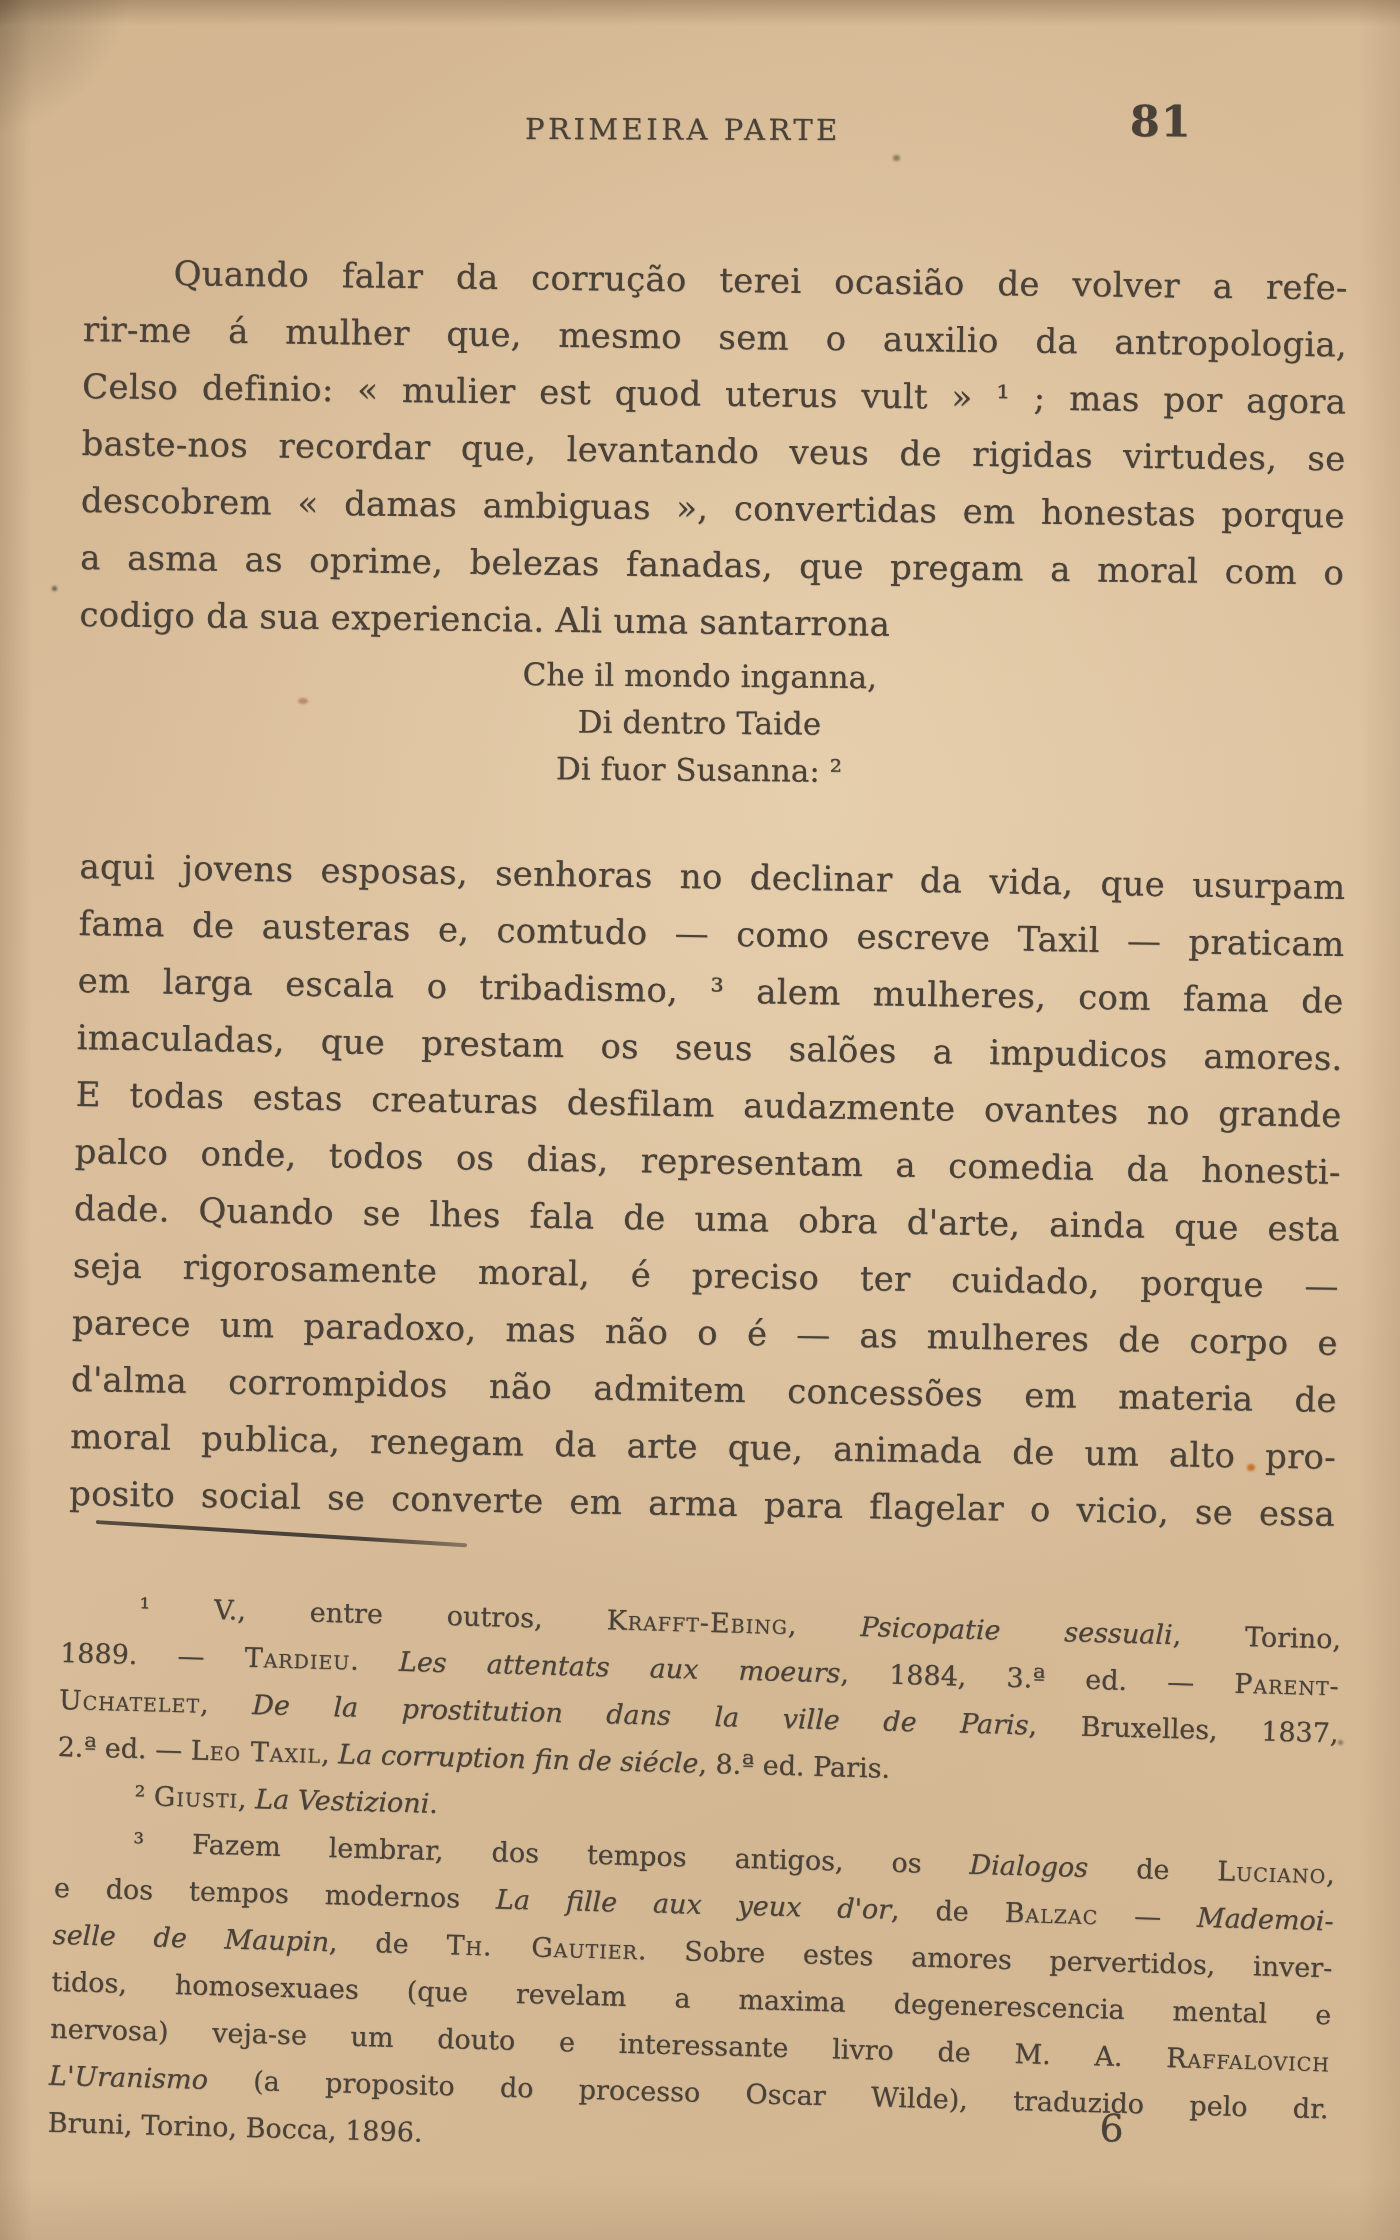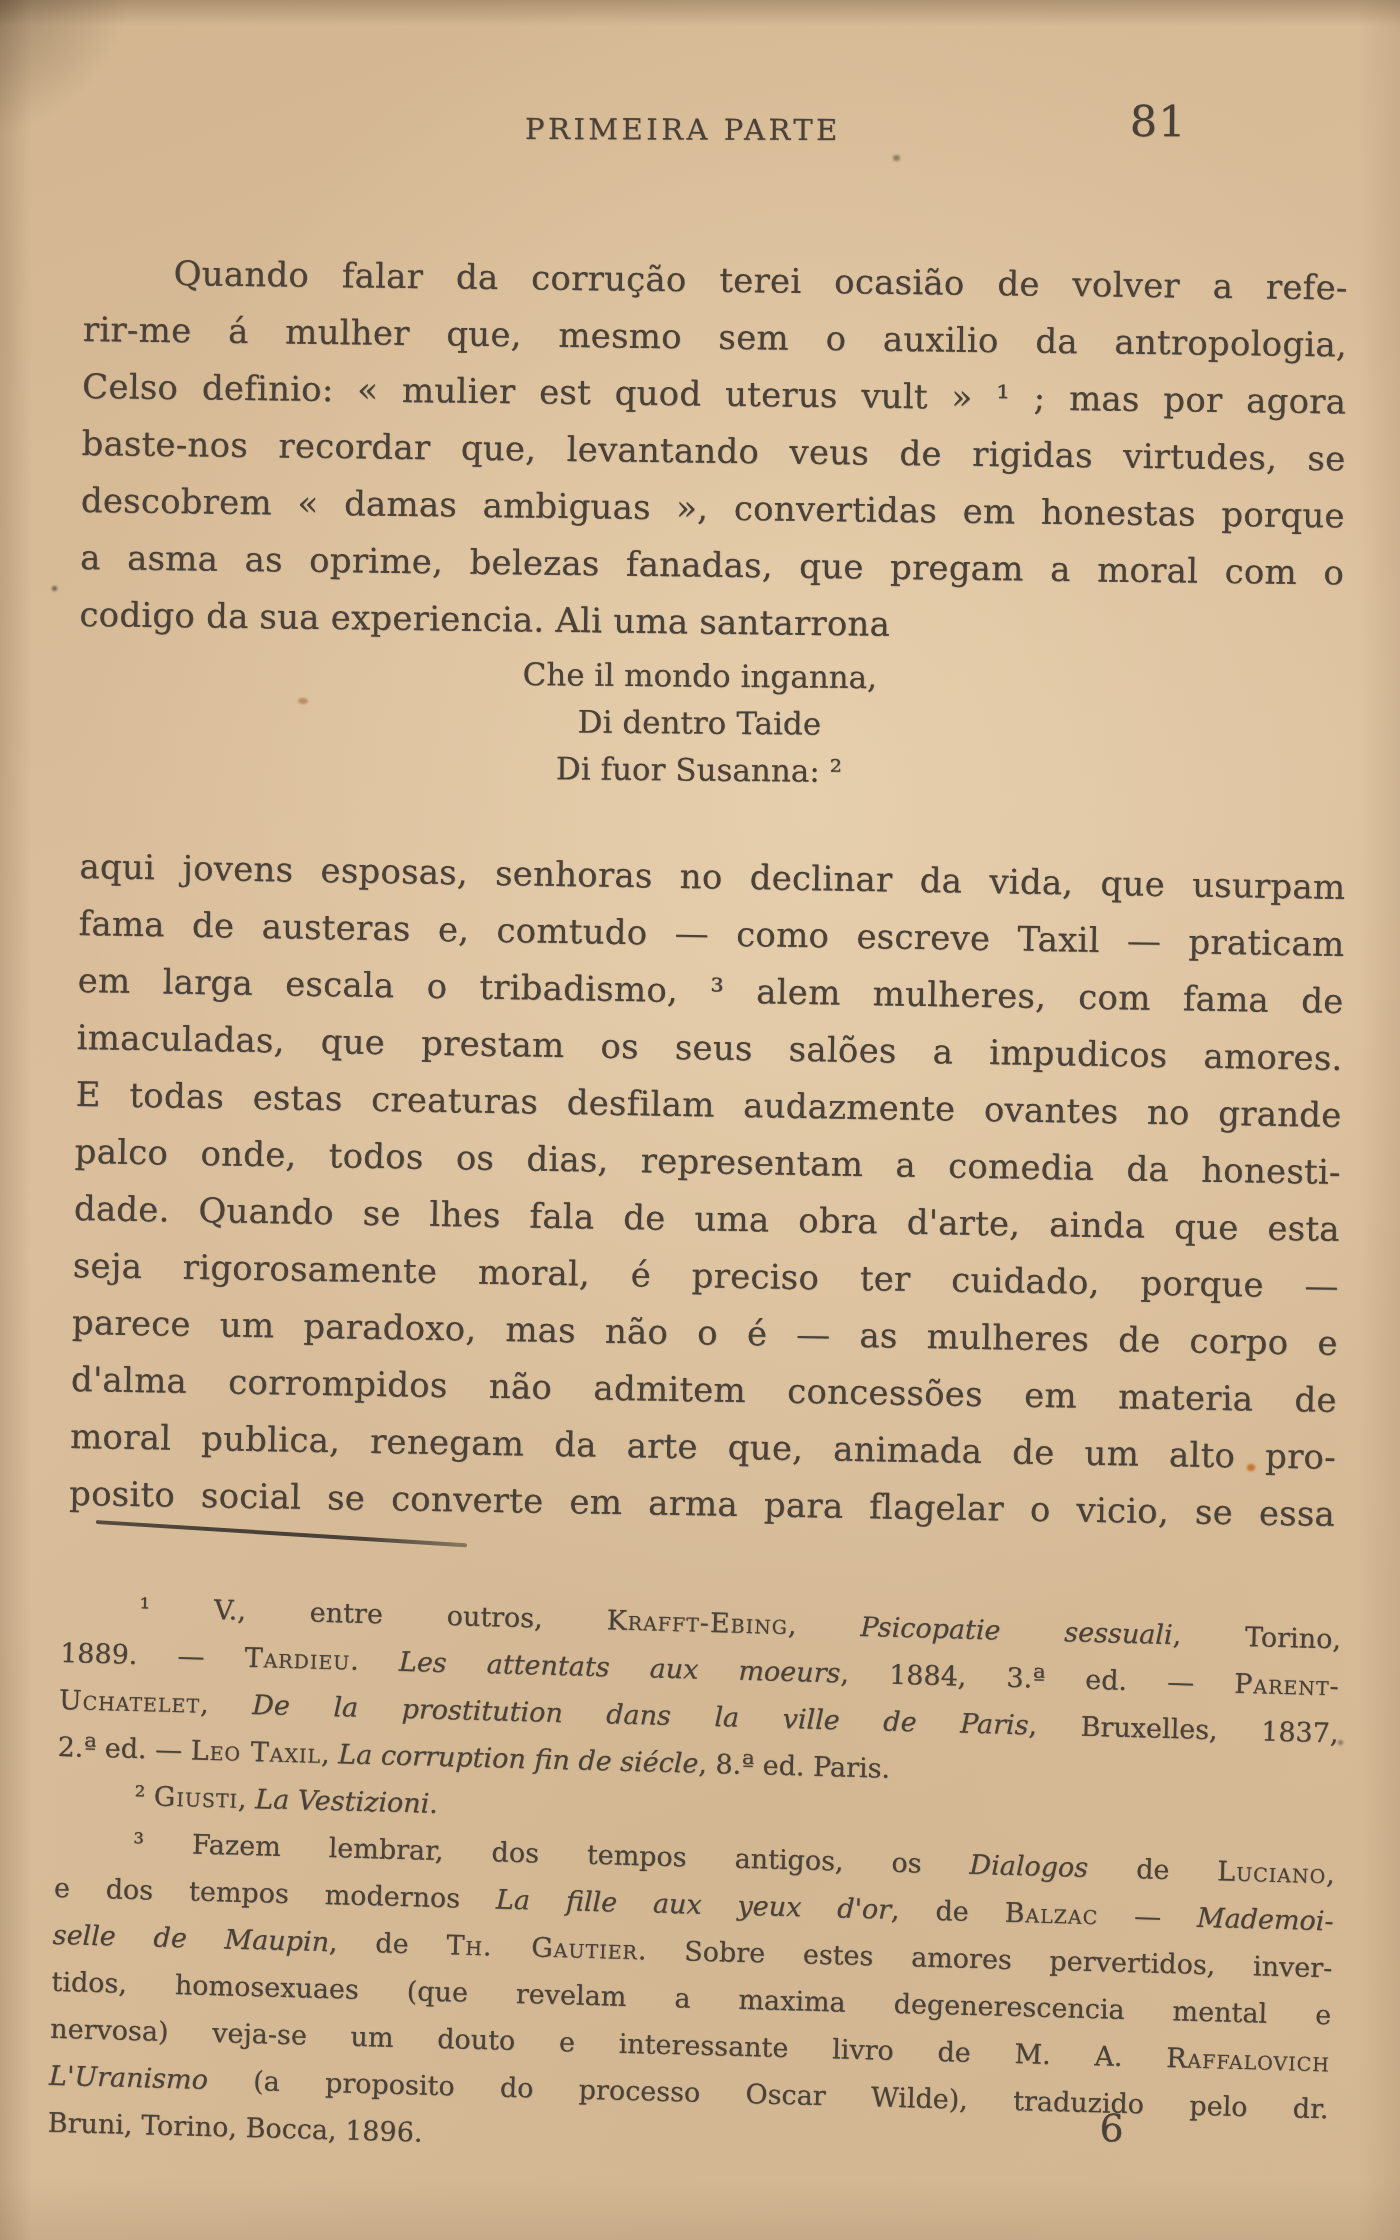--- a/index.html
+++ b/index.html
@@ -20,21 +20,21 @@
       radial-gradient(ellipse 90% 70% at 50% 82%, rgba(206,180,144,.55) 0%, rgba(206,180,144,0) 75%),
       linear-gradient(160deg, #d3b690, #dcc09e 45%, #d5b892);
   }
   .scan *{box-sizing:border-box;}
   .txt{
     position:absolute;
     transform-origin:0 0;
     text-shadow:0.4px 0.4px 0.7px rgba(71,63,54,.38), 0 0 1px rgba(71,63,54,.25);
   }
   .head{top:112px;left:518px;width:330px;font-size:29px;letter-spacing:3.5px;text-align:center;transform:rotate(.2deg);}
-  .pagenum{top:96px;left:1130px;font-size:43px;letter-spacing:1px;transform:rotate(.3deg);}
+  .pagenum{top:96px;left:1130px;font-size:43px;letter-spacing:1px;transform:rotate(.3deg);font-weight:bold;}
   .para{font-size:34px;letter-spacing:.2px;}
   .para .line{height:57px;line-height:57px;}
   .para1{top:244px;left:84px;width:1264px;transform:rotate(.7deg);}
   .para2{top:838px;left:80px;width:1266px;transform:rotate(.95deg);}
   .para .indent{text-indent:90px;}
   .just{text-align:justify;text-align-last:justify;}
   .verse{top:650px;left:400px;width:600px;font-size:31px;transform:rotate(.5deg);}
   .verse .vline{height:47px;line-height:47px;text-align:center;}
   .fn-rule{
     position:absolute;top:1520px;left:96px;width:372px;height:4px;

